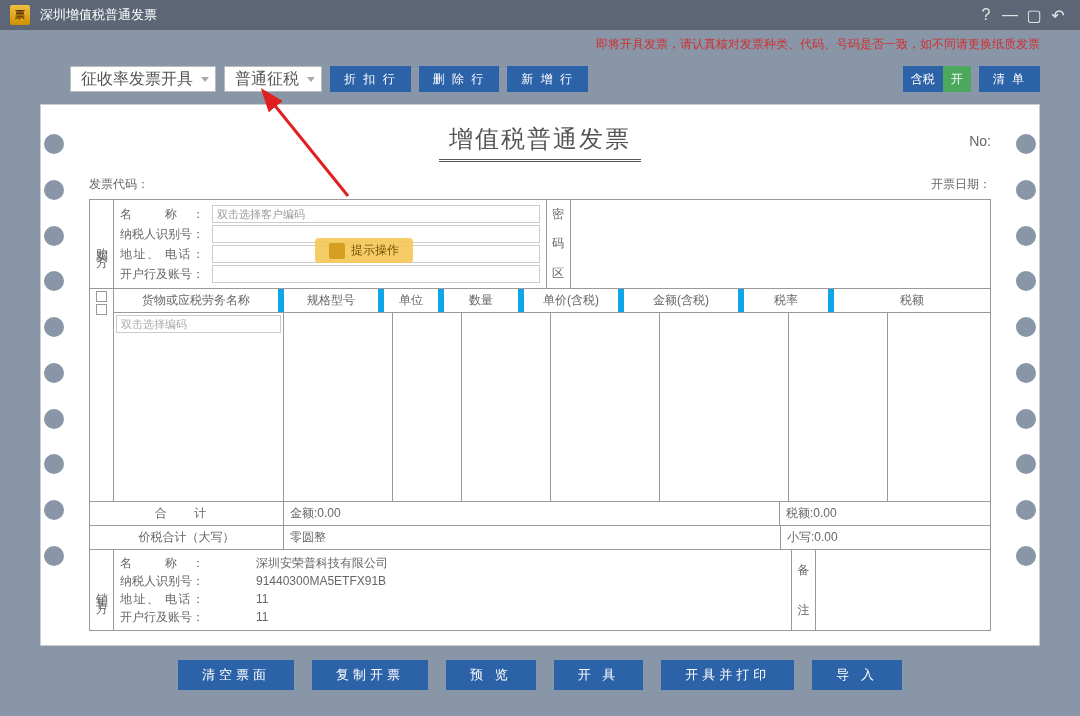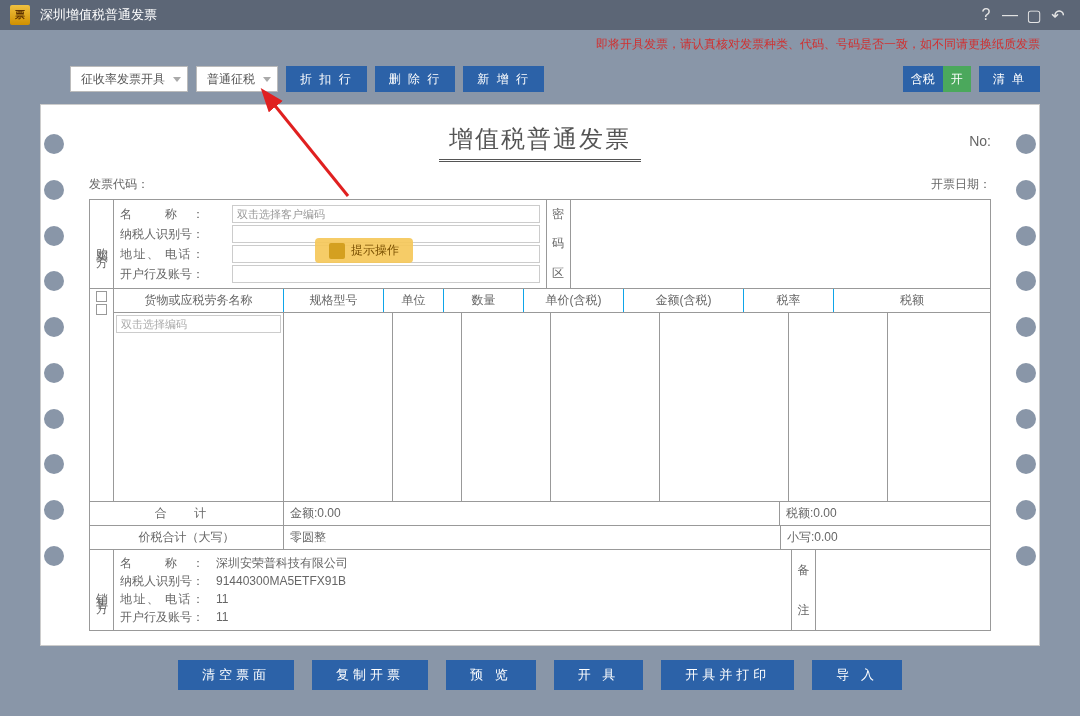--- a/index.html
+++ b/index.html
@@ -9,21 +9,21 @@
 .titlebar { height: 30px; background: #5c6676; display: flex; align-items: center; padding: 0 10px; color: #fff; font-size: 13px; }
 .app-logo { width: 20px; height: 20px; background: linear-gradient(#f0c040, #d09000); margin-right: 10px; border-radius: 2px; display: flex; align-items: center; justify-content: center; font-size: 10px; color: #5c3000; font-weight: bold; }
 .titlebar-spacer { flex: 1; }
 .titlebar-icon { width: 24px; text-align: center; cursor: pointer; font-size: 16px; color: #e6e6e6; }
 
 
 .warning { text-align: right; padding: 6px 40px 0 8px; font-size: 12px; color: #d03030; height: 24px; }
 
 
 .toolbar { display: flex; align-items: center; padding: 12px 40px 12px 70px; gap: 8px; }
-.dropdown { background: #fff; border: 1px solid #bbb; height: 26px; padding: 0 22px 0 10px; font-size: 12px; position: relative; cursor: pointer; line-height: 24px; color: #555; }
+.dropdown { background: #fff; border: 1px solid #bbb; height: 26px; padding: 0 22px 0 10px; font-size: 16px; position: relative; cursor: pointer; line-height: 24px; color: #555; }
 .dropdown::after { content: ""; position: absolute; right: 6px; top: 10px; border-left: 4px solid transparent; border-right: 4px solid transparent; border-top: 5px solid #aaa; }
 .btn-blue { background: #2c62a8; color: #fff; border: none; height: 26px; padding: 0 14px; font-size: 12px; cursor: pointer; letter-spacing: 2px; }
 .toolbar-spacer { flex: 1; }
 .tax-toggle { display: flex; }
 .tax-toggle span { height: 26px; line-height: 26px; padding: 0 8px; font-size: 12px; cursor: pointer; }
 .tax-label { background: #2c62a8; color: #fff; }
 .tax-on { background: #4ba85c; color: #fff; }
 
 
 .sheet-wrap { margin: 0 40px; position: relative; }
@@ -40,32 +40,32 @@
 .code-row { display: flex; justify-content: space-between; margin-bottom: 6px; font-size: 12px; }
 
 .invoice-frame { border: 1px solid #999; }
 .section { display: flex; border-bottom: 1px solid #999; }
 .section:last-child { border-bottom: none; }
 .vlabel { width: 24px; border-right: 1px solid #999; display: flex; align-items: center; justify-content: center; writing-mode: vertical-rl; letter-spacing: 4px; padding: 4px 0; font-size: 12px; }
 .sect-body { flex: 1; padding: 4px 6px; }
 .field-row { display: flex; align-items: center; height: 20px; font-size: 12px; }
 .field-label { width: 92px; text-align: justify; text-align-last: justify; padding-right: 8px; }
 .field-label::after { content: "："; }
-.field-input { flex: 1; border: 1px solid #ccc; height: 18px; padding: 0 4px; color: #999; font-size: 11px; line-height: 16px; margin-left: 20px; }
-.field-val { flex: 1; padding: 0 4px; }
+.field-input { flex: 1; border: 1px solid #ccc; height: 18px; padding: 0 4px; color: #999; font-size: 11px; line-height: 16px; }
+.field-val { flex: 1; padding: 0 4px; margin-left: 40px; }
 .sect-right { width: 24px; border-left: 1px solid #999; display: flex; flex-direction: column; align-items: center; justify-content: space-around; font-size: 12px; }
 .sect-right-box { flex: 1; border-left: 1px solid #999; width: 200px; }
 
 
 .items-head, .items-row { display: flex; }
 .items-head { border-bottom: 1px solid #999; }
 .chk-col { width: 24px; border-right: 1px solid #999; display: flex; flex-direction: column; align-items: center; justify-content: flex-start; padding-top: 2px; gap: 2px; }
 .chk { width: 11px; height: 11px; border: 1px solid #999; }
 .items-table { flex: 1; }
-.th, .td { border-right: 1px solid #0ea5e9; padding: 3px 4px; font-size: 12px; text-align: center; overflow: hidden; }
+.th, .td { border-right: 6px solid #0ea5e9; padding: 3px 4px; font-size: 12px; text-align: center; overflow: hidden; }
 .th:last-child, .td:last-child { border-right: none; }
 .col-name { width: 170px; }
 .col-spec { width: 100px; }
 .col-unit { width: 60px; }
 .col-qty { width: 80px; text-align: center; }
 .col-price { width: 100px; }
 .col-amount { width: 120px; }
 .col-rate { width: 90px; }
 .col-tax { flex: 1; }
 .items-body { display: flex; height: 188px; gap: 9px; }

